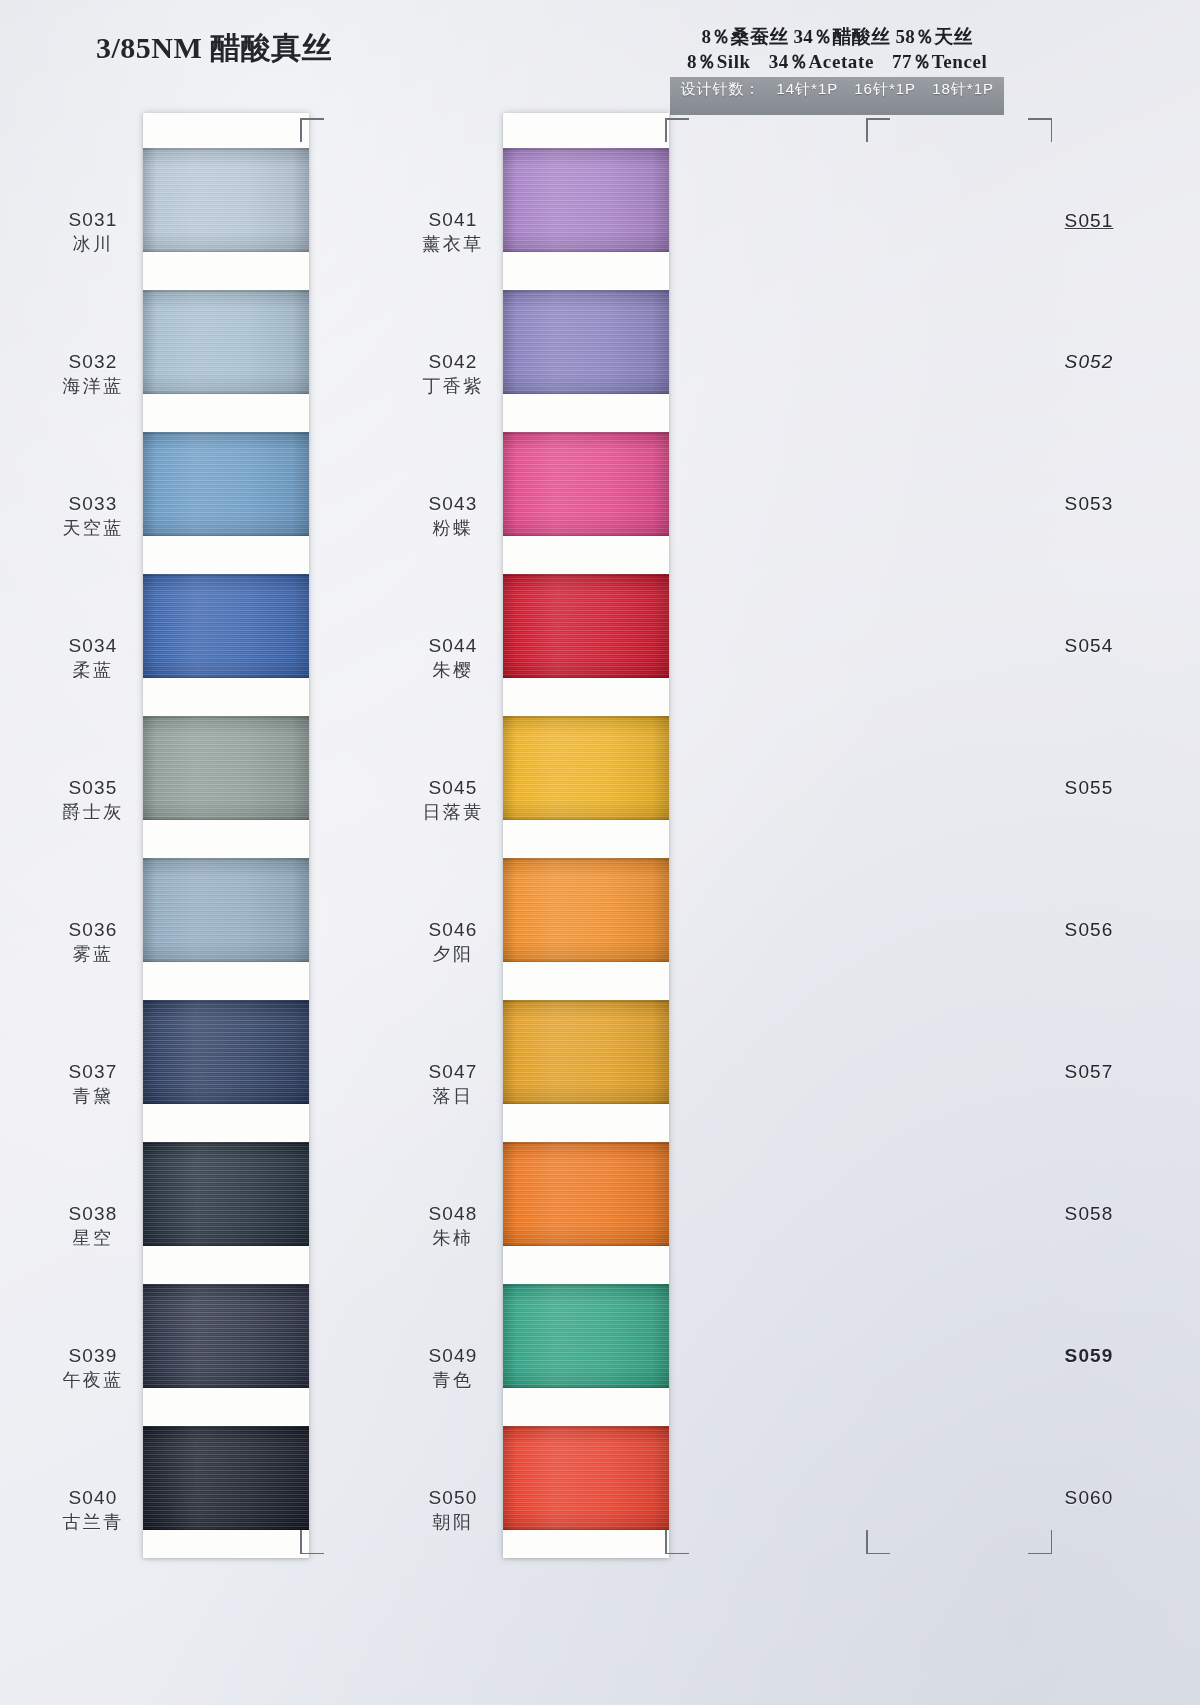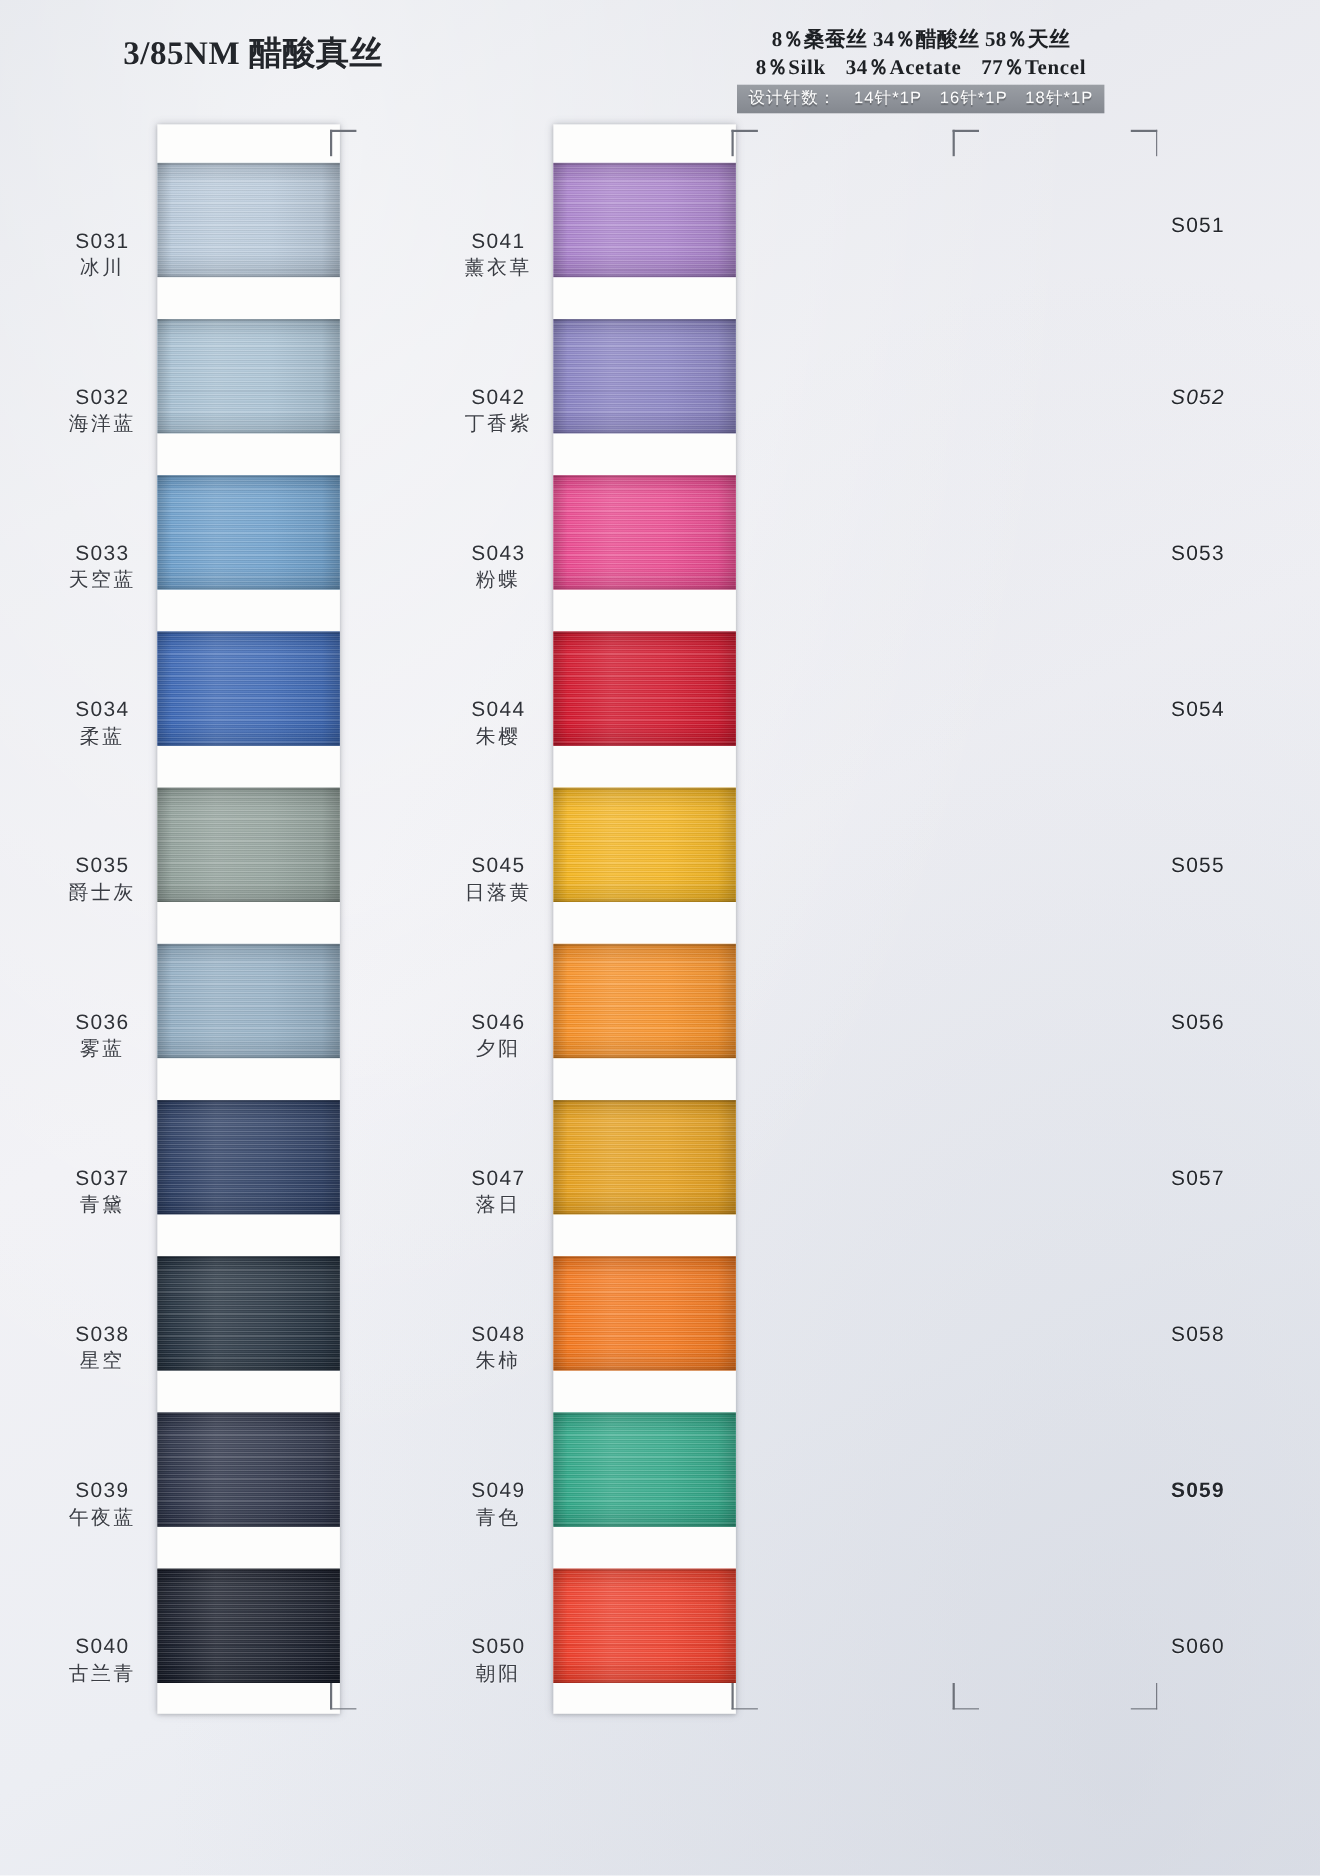--- a/index.html
+++ b/index.html
@@ -12,42 +12,42 @@
   .page-sheen{
     position:absolute;inset:0;
     background:
       radial-gradient(ellipse at 22% 8%, rgba(255,255,255,.55) 0%, rgba(255,255,255,0) 55%),
       radial-gradient(ellipse at 85% 95%, rgba(200,205,216,.45) 0%, rgba(255,255,255,0) 60%);
     pointer-events:none;
   }
 
   
   .doc-title{
-    position:absolute;left:112px;top:28px;
+    position:absolute;left:96px;top:28px;
     font-family:"Liberation Serif","DejaVu Serif",serif;
     font-weight:bold;font-size:30px;letter-spacing:.5px;color:#23262b;
     text-shadow:0 1px 0 rgba(255,255,255,.6);
     white-space:nowrap;
   }
   .spec-block{
     position:absolute;right:196px;top:24px;width:auto;text-align:center;
   }
   .spec-line{
     font-family:"Liberation Serif","DejaVu Serif",serif;
     font-weight:bold;font-size:19px;color:#1d2024;white-space:nowrap;
     line-height:1.32;letter-spacing:.3px;
   }
   .spec-line.en{letter-spacing:.6px;}
   .spec-line.en span{margin-right:18px;}
   .spec-line.en span:last-child{margin-right:0;}
   .gauge-bar{
     margin-top:3px;
     background:linear-gradient(180deg,#9a9ea4 0%,#8e9299 55%,#84888f 100%);
     color:#fdfdfd;font-size:15px;letter-spacing:1px;
-    padding:3px 10px 4px;white-space:nowrap;
+    padding:3px 10px 16px;white-space:nowrap;
     text-shadow:0 1px 1px rgba(0,0,0,.28);
   }
   .gauge-bar .g-item{margin-left:16px;}
 
   
   .crop{position:absolute;width:24px;height:24px;}
   .crop i{position:absolute;background:#6d7179;}
   .crop i.h{height:1.5px;width:24px;}
   .crop i.v{width:1.5px;height:24px;}
   .crop.tl i.h{top:0;left:0}      .crop.tl i.v{top:0;left:0}
@@ -331,21 +331,21 @@
         <div class="code">S049</div>
         <div class="cname">青色</div>
       </div>
       <div class="label" style="top: 1337px; width: 96px; left: -98px;">
         <div class="code">S050</div>
         <div class="cname">朝阳</div>
       </div>
     </div>
     <div class="col" style="left: 865px; top: 113px; width: 166px; height: 1445px;">
       <div class="strip empty-strip" style="left: 0px; width: 166px; height: 1445px;"></div>
-      <div class="label right-lbl" style="top: 45px; width: 96px; left: 176px;">
+      <div class="label right-lbl" style="top: 60px; width: 96px; left: 176px; text-decoration: underline;">
         <div class="code">S051</div>
       </div>
       <div class="label right-lbl" style="top: 201px; width: 96px; left: 176px; font-style: italic;">
         <div class="code">S052</div>
       </div>
       <div class="label right-lbl" style="top: 343px; width: 96px; left: 176px;">
         <div class="code">S053</div>
       </div>
       <div class="label right-lbl" style="top: 485px; width: 96px; left: 176px;">
         <div class="code">S054</div>

